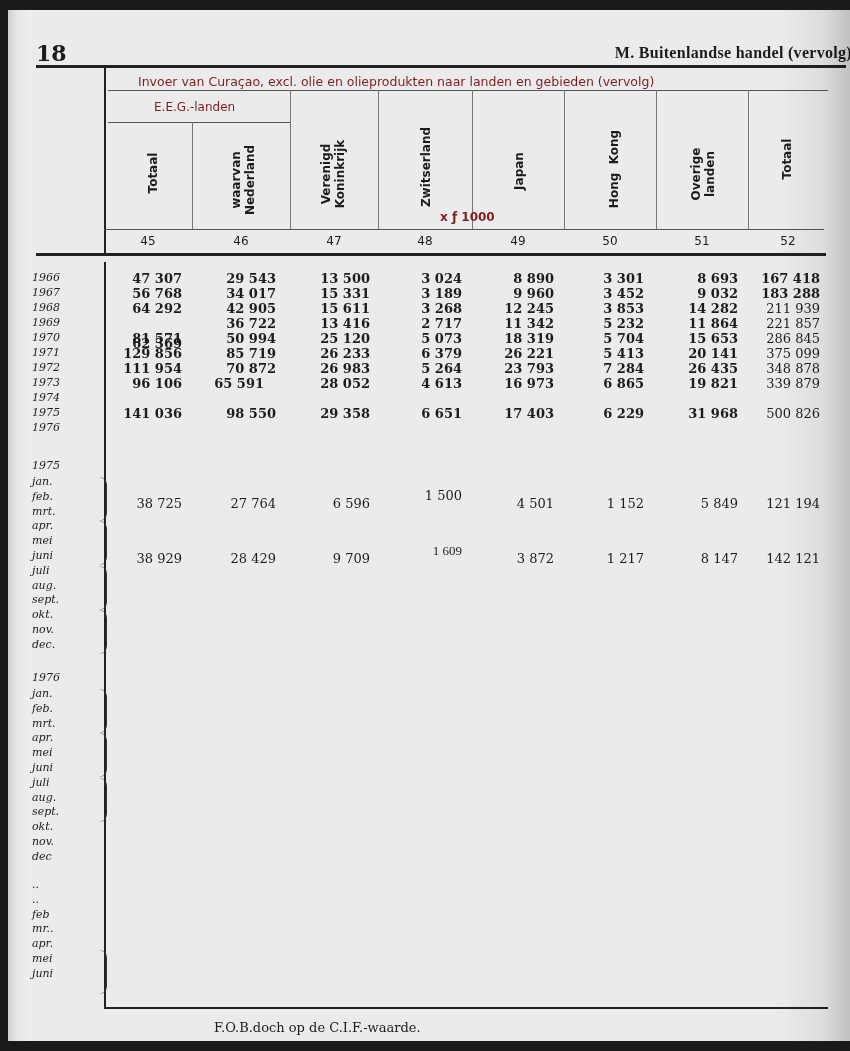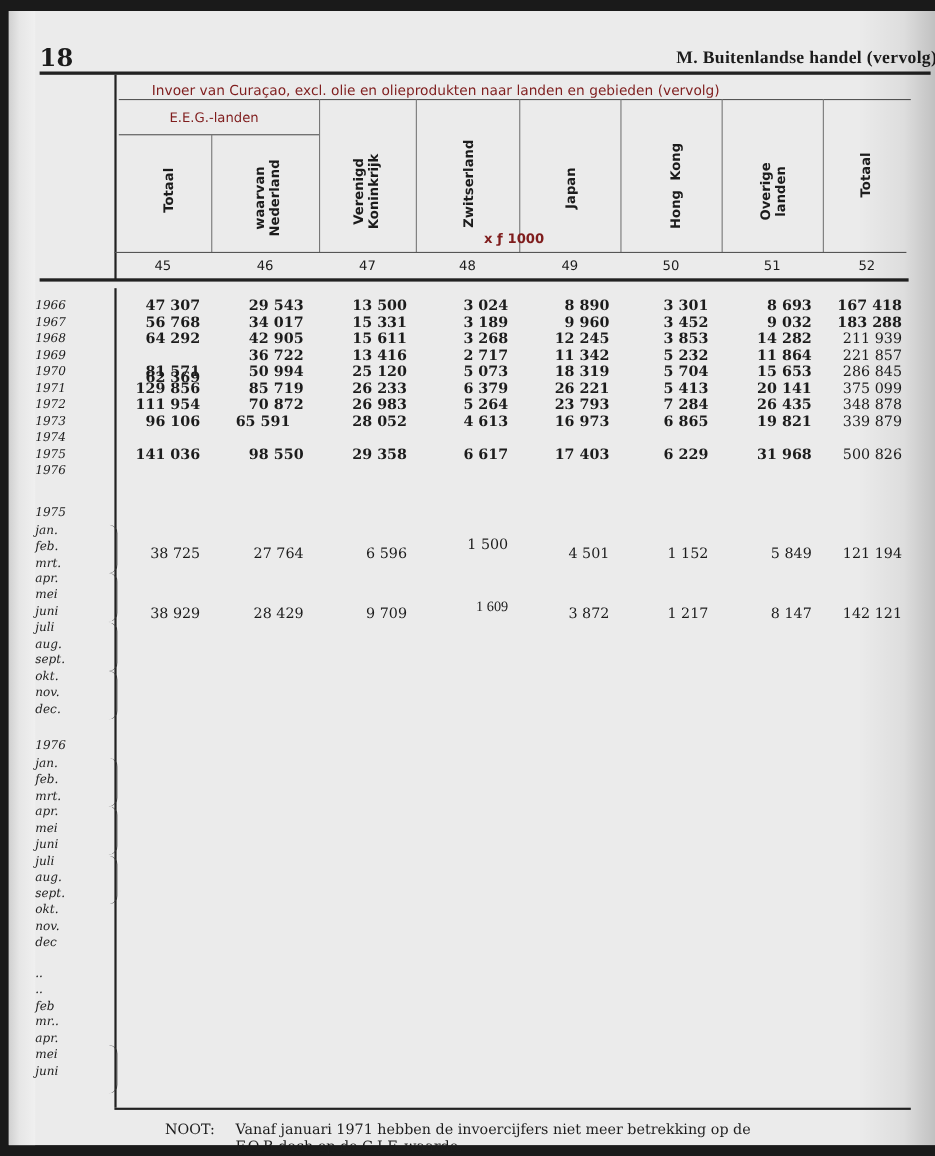--- a/index.html
+++ b/index.html
@@ -189,21 +189,21 @@
       <div class="num b" style="top: 381px; right: 574px;"></div>
       <div class="num b" style="top: 381px; right: 480px;"></div>
       <div class="num b" style="top: 381px; right: 388px;"></div>
       <div class="num b" style="top: 381px; right: 296px;"></div>
       <div class="num b" style="top: 381px; right: 206px;"></div>
       <div class="num b" style="top: 381px; right: 112px;"></div>
       <div class="num" style="top: 381px; right: 30px;"></div>
       <div class="num b" style="top: 396px; right: 668px;">141 036</div>
       <div class="num b" style="top: 396px; right: 574px;">98 550</div>
       <div class="num b" style="top: 396px; right: 480px;">29 358</div>
-      <div class="num b" style="top: 396px; right: 388px;">6 617</div>
+      <div class="num b" style="top: 396px; right: 388px;">6 651</div>
       <div class="num b" style="top: 396px; right: 296px;">17 403</div>
       <div class="num b" style="top: 396px; right: 206px;">6 229</div>
       <div class="num b" style="top: 396px; right: 112px;">31 968</div>
       <div class="num" style="top: 396px; right: 30px;">500 826</div>
       <div class="num b" style="top: 411px; right: 668px;"></div>
       <div class="num b" style="top: 411px; right: 574px;"></div>
       <div class="num b" style="top: 411px; right: 480px;"></div>
       <div class="num b" style="top: 411px; right: 388px;"></div>
       <div class="num b" style="top: 411px; right: 296px;"></div>
       <div class="num b" style="top: 411px; right: 206px;"></div>
@@ -278,18 +278,17 @@
       <div class="brace" style="top: 600px; height: 44px;"></div>
       <div class="brace" style="top: 679px; height: 44px;"></div>
       <div class="brace" style="top: 723px; height: 44px;"></div>
       <div class="brace" style="top: 768px; height: 44px;"></div>
       <div class="brace" style="top: 940px; height: 44px;"></div>
     </div>
 
   <div class="hrule" style="left:96px;top:997px;width:724px;height:2px;"></div>
 
   <div class="note">
-    <div><span class="lbl">NOOT:</span><span>Vanaf januari 1971 hebben de invoercijfers niet meer betrekking op de</span></div>
     <div style="padding-left:64px;">F.O.B.doch op de C.I.F.-waarde.</div>
   </div>
 
   <div class="right-shade"></div>
 </div>
 
 </body></html>

